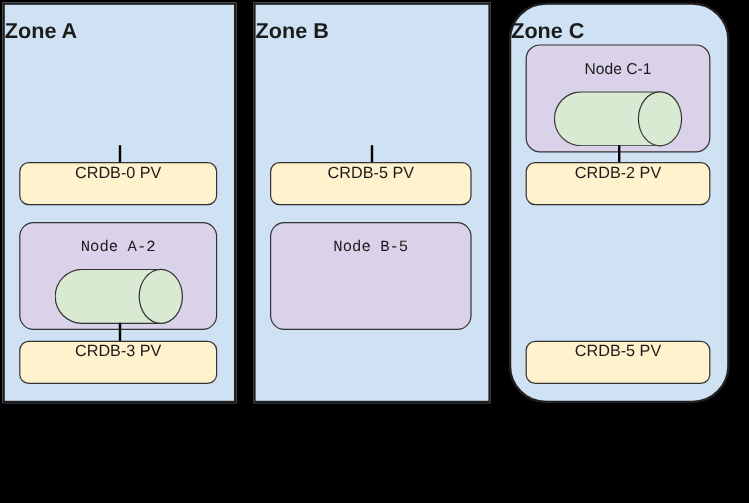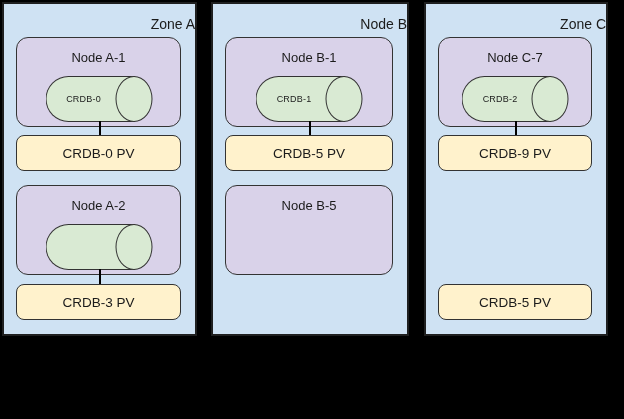--- a/index.html
+++ b/index.html
@@ -14,41 +14,41 @@
   .zone {
     position: absolute;
     top: 2px;
     height: 334px;
     box-sizing: border-box;
     background: var(--zone-fill, #cfe2f3);
     border: 2px solid var(--line-strong, #1f1f1f);
   }
   .zone-a { left: 2px;   width: 195px; }
   .zone-b { left: 211px; width: 198px; }
-  .zone-c { left: 424px; width: 184px; }
+  .zone-c { left: 424px; width: 184px; border-radius: 31px; }
 
   .zone-title {
     position: absolute;
     top: 12px; left: 0; right: 0;
     margin: 0;
-    text-align: right;
-    font-size: 14px;
-    font-weight: normal;
+    text-align: left;
+    font-size: 18px;
+    font-weight: bold;
   }
   .node {
     position: absolute;
     left: 12px; right: 14px;
     height: 90px;
     box-sizing: border-box;
     background: var(--node-fill, #d9d2e9);
     border: 1px solid var(--line, #333);
     border-radius: 12px;
   }
   .node-1 { top: 33px; }
-  .node-2 { top: 181px; }
+  .node-2 { top: 181px; font-family: Liberation Mono, monospace; }
   .node-title {
     margin-top: 12px;
     text-align: center;
     font-size: 13px;
   }
   .cylinder {
     position: absolute;
     top: 38px; left: 50%;
     transform: translateX(-50%);
     width: 107px; height: 46px;
@@ -89,91 +89,74 @@
   .c1 { top: 117px; height: 15px; }
   .c2 { top: 265px; height: 16px; }
   .pv {
     position: absolute;
     left: 12px; right: 14px;
     height: 36px;
     box-sizing: border-box;
     background: var(--pv-fill, #fff2cc);
     border: 1px solid var(--line, #333);
     border-radius: 8px;
-    display: flex; align-items: center; justify-content: center;
+    display: flex; align-items: flex-start; justify-content: center;
     font-size: 13.5px;
   }
   .pv-1 { top: 131px; }
   .pv-2 { top: 280px; }
 </style>
 </head>
 <body>
 
 <section class="zone zone-a">
   <h2 class="zone-title">Zone A</h2>
 
-  <div class="node node-1">
-    <div class="node-title">Node A-1</div>
-    <div class="cylinder">
-      <i class="cyl-body"></i>
-      <i class="cyl-cap"></i>
-      <span class="cyl-label">CRDB-0</span>
-    </div>
-  </div>
   <i class="connector c1"></i>
   <div class="pv pv-1">
     <span>CRDB-0 PV</span>
   </div>
 
   <div class="node node-2">
     <div class="node-title">Node A-2</div>
     <div class="cylinder">
       <i class="cyl-body"></i>
       <i class="cyl-cap"></i>
     </div>
   </div>
   <i class="connector c2"></i>
   <div class="pv pv-2">
     <span>CRDB-3 PV</span>
   </div>
 </section>
 
 <section class="zone zone-b">
-  <h2 class="zone-title">Node B</h2>
+  <h2 class="zone-title">Zone B</h2>
 
-  <div class="node node-1">
-    <div class="node-title">Node B-1</div>
-    <div class="cylinder">
-      <i class="cyl-body"></i>
-      <i class="cyl-cap"></i>
-      <span class="cyl-label">CRDB-1</span>
-    </div>
-  </div>
   <i class="connector c1"></i>
   <div class="pv pv-1">
     <span>CRDB-5 PV</span>
   </div>
 
   <div class="node node-2">
     <div class="node-title">Node B-5</div>
   </div>
 </section>
 
 <section class="zone zone-c">
   <h2 class="zone-title">Zone C</h2>
 
   <div class="node node-1">
-    <div class="node-title">Node C-7</div>
+    <div class="node-title">Node C-1</div>
     <div class="cylinder">
       <i class="cyl-body"></i>
       <i class="cyl-cap"></i>
-      <span class="cyl-label">CRDB-2</span>
     </div>
   </div>
   <i class="connector c1"></i>
   <div class="pv pv-1">
-    <span>CRDB-9 PV</span>
+    <span>CRDB-2 PV</span>
   </div>
 
   <div class="pv pv-2">
     <span>CRDB-5 PV</span>
   </div>
 </section>
 
 </body></html>

